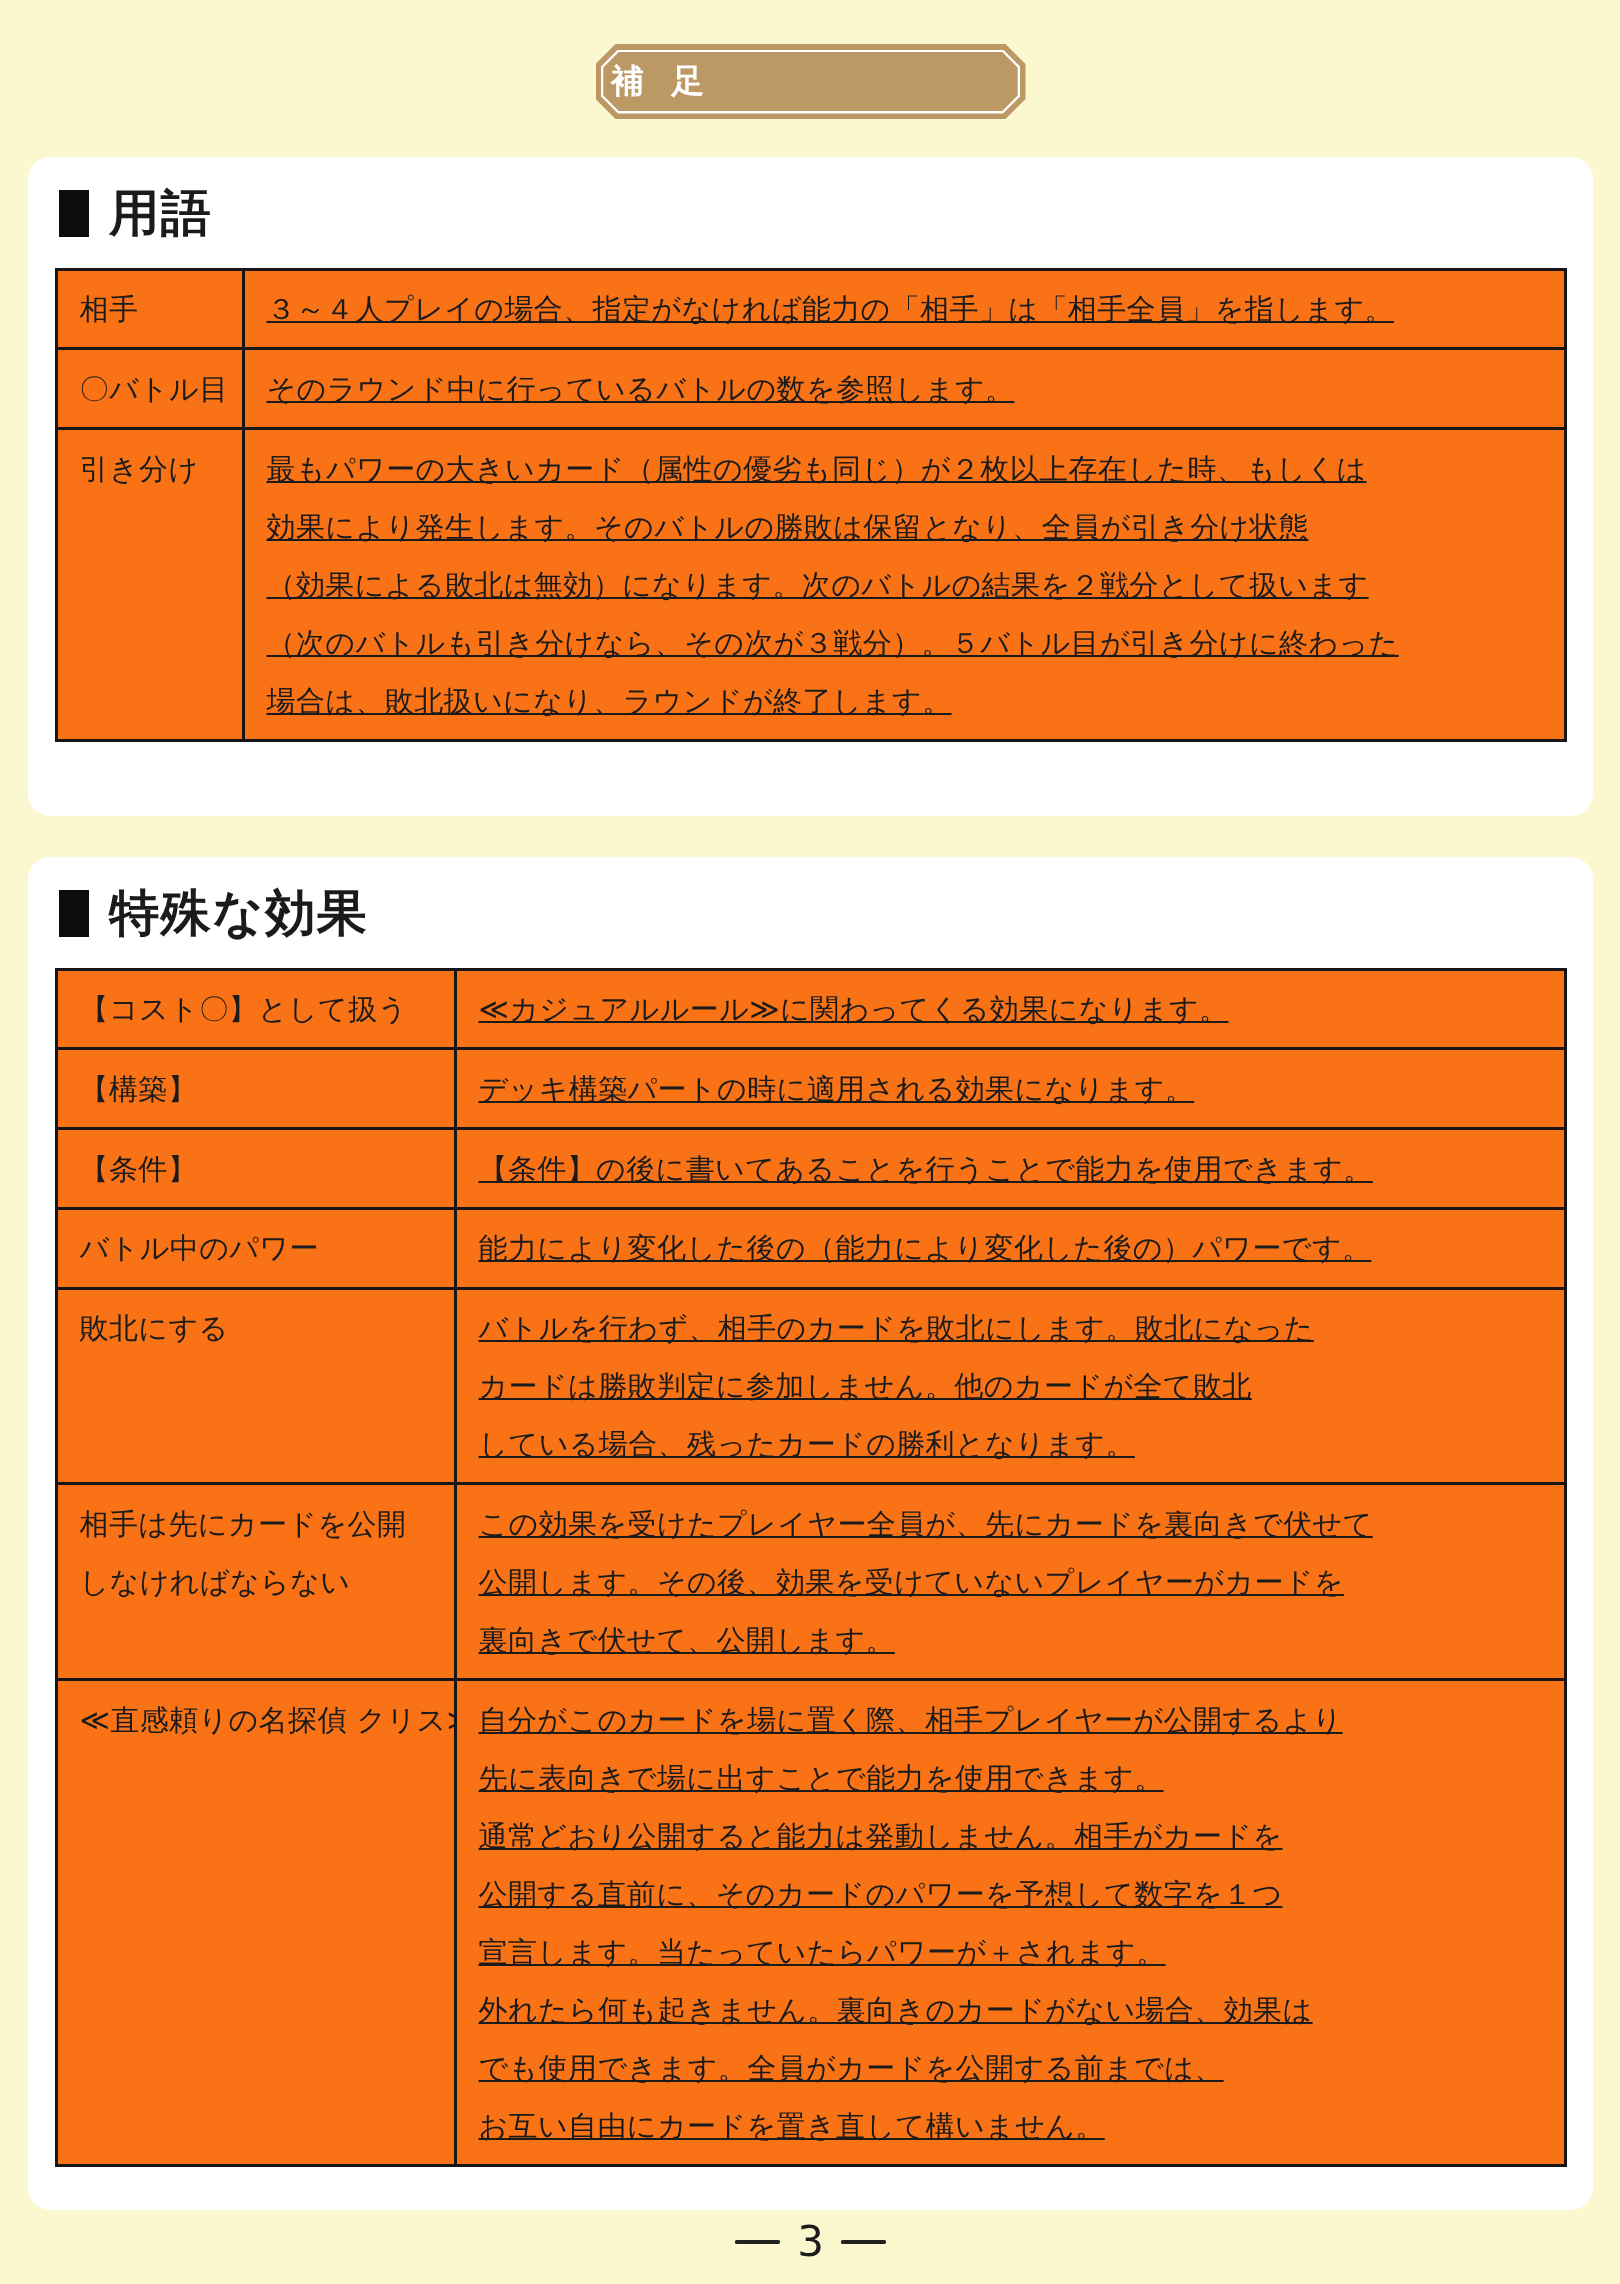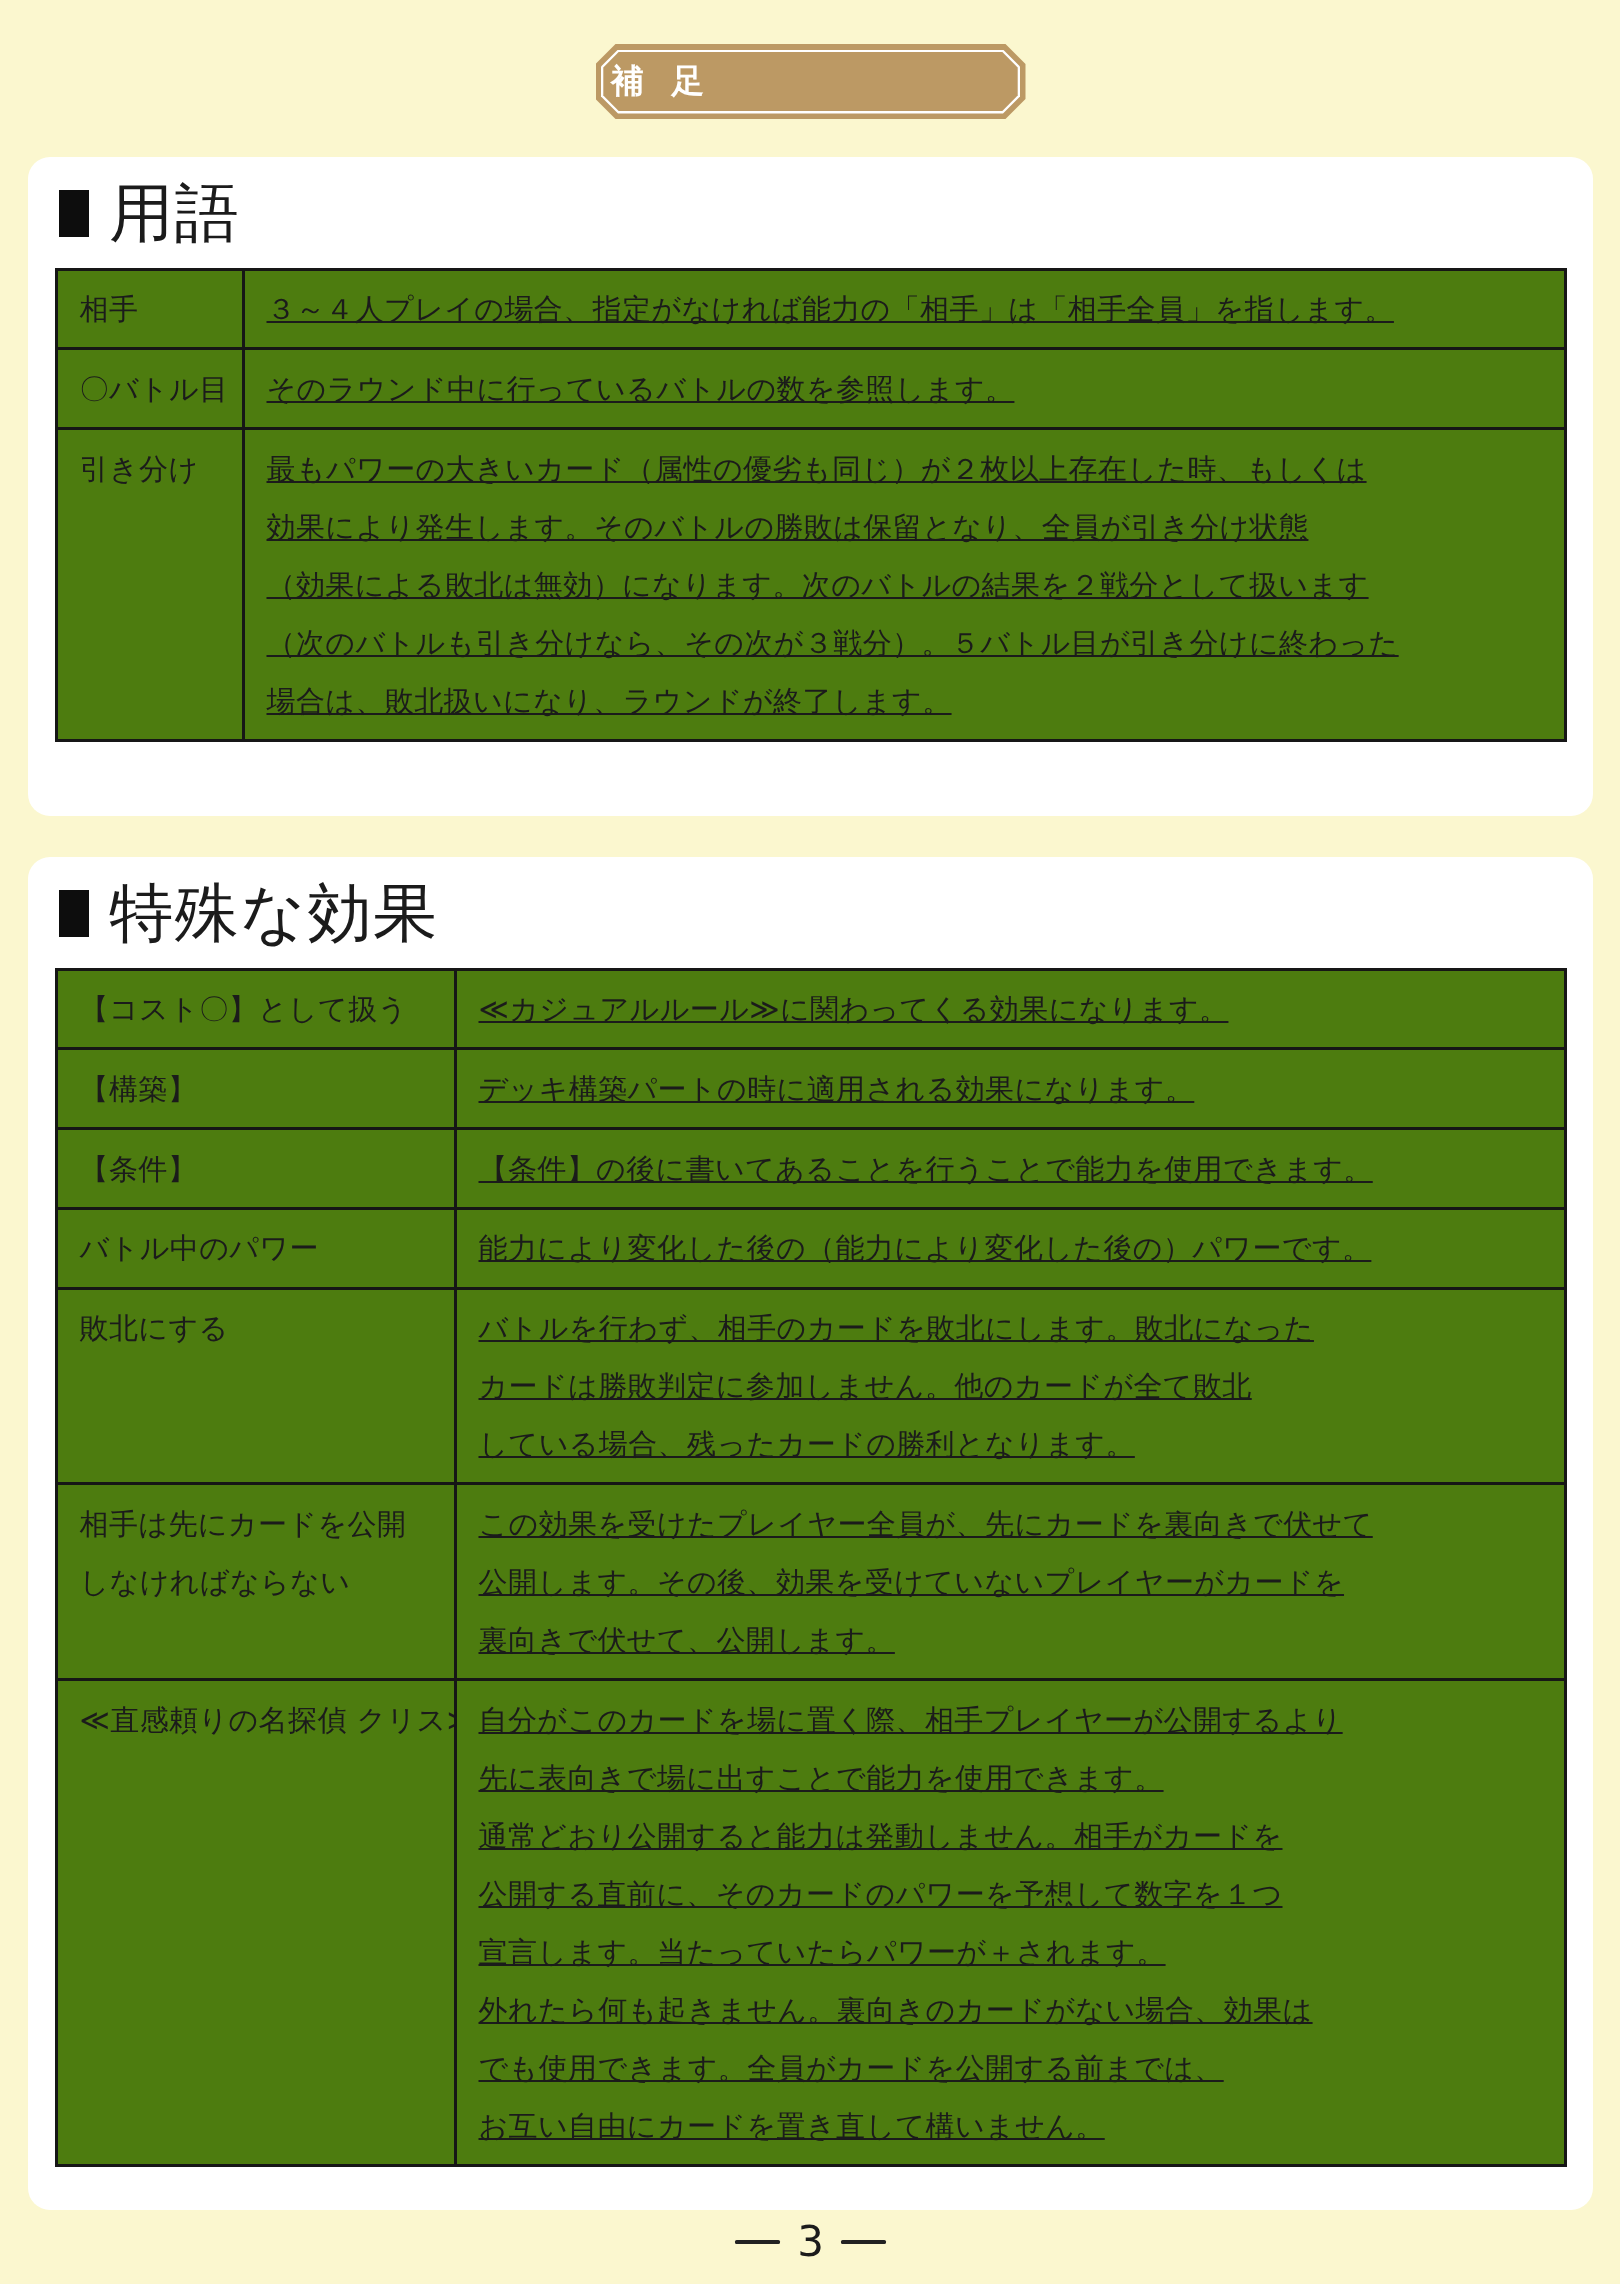--- a/index.html
+++ b/index.html
@@ -39,25 +39,25 @@
   }
   
   .card{
     position:absolute;left:28px;width:1565px;background:#ffffff;
     border-radius:22px;padding:23.4px 26.5px 0 26.5px;
   }
   .card.first{top:157px;height:659px;}
   .card.second{top:857px;height:1353px;}
   .sec-title{display:flex;align-items:center;margin:4.7px 0 26.5px 4.7px;height:56px;}
   .sq{width:30px;height:47px;background:#0d0d0d;margin-right:20px;flex:none;}
-  .sec-title-text{font-size:64px;font-weight:400;letter-spacing:1.6px;}
+  .sec-title-text{font-size:50px;font-weight:700;letter-spacing:1.6px;}
   
   .ttable{
     border:3.9px solid var(--line);
-    background:#4d7c0f;
+    background:#f97316;
   }
   .trow{display:flex;align-items:stretch;}
   .trow + .trow{border-top:3.1px solid var(--line);}
   .tcell{padding:9.4px 14px 9.4px 22px;overflow:hidden;}
   .tcell.term{flex:none;width:var(--termw);border-right:3.1px solid var(--line);}
   .tcell.desc{flex:1;text-decoration:underline;}
   .cols-narrow{--termw:187px;}
   .cols-wide{--termw:399px;}
   .tline{
     font-size:29px;line-height:58px;white-space:nowrap;

